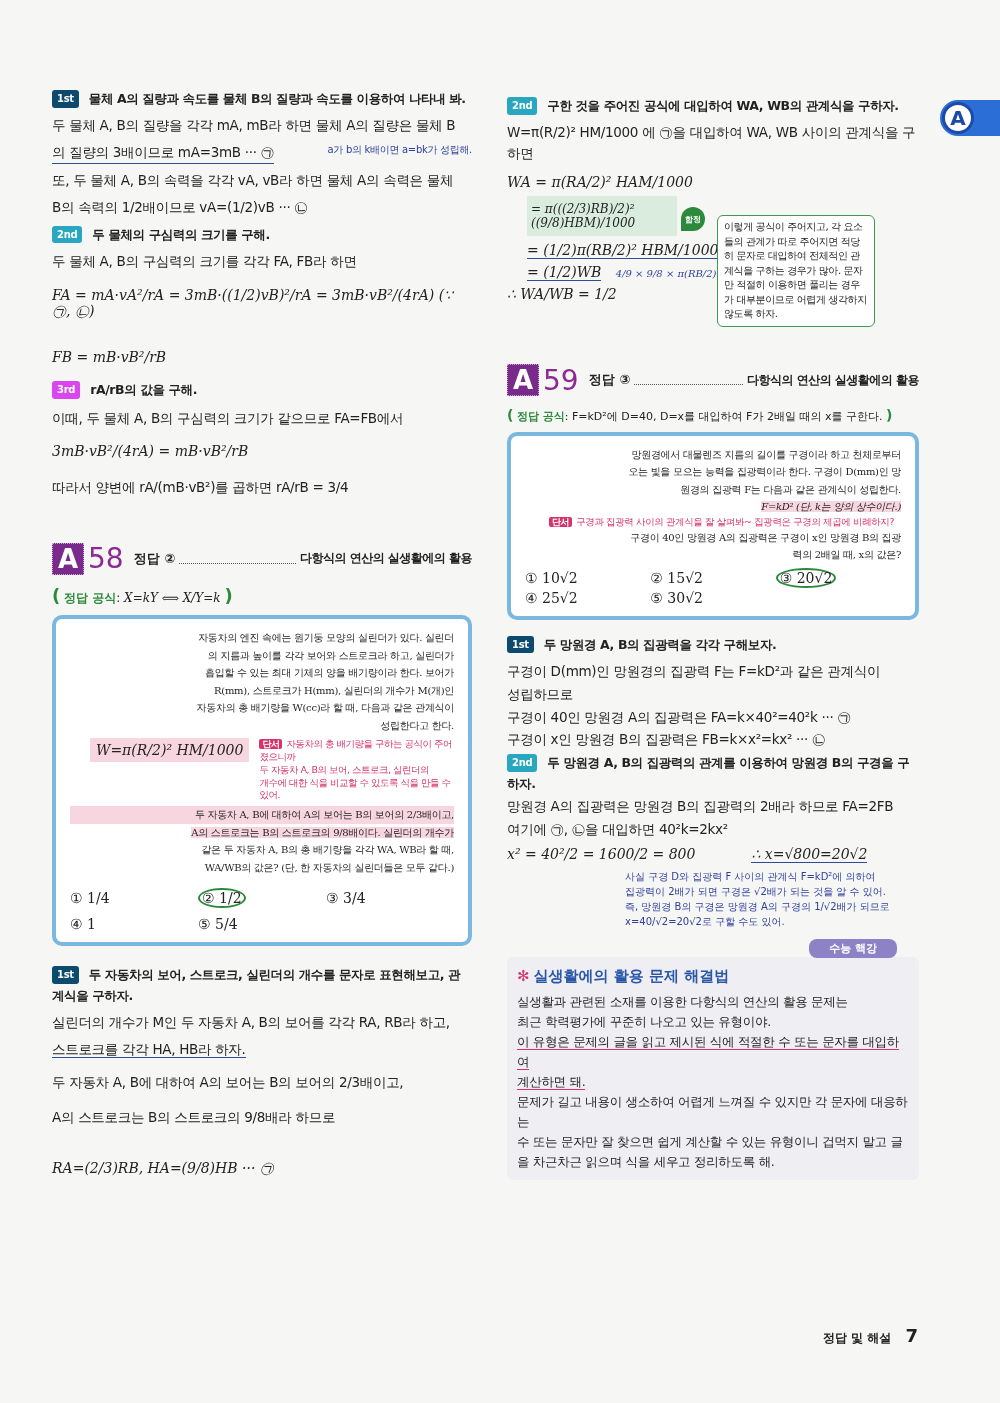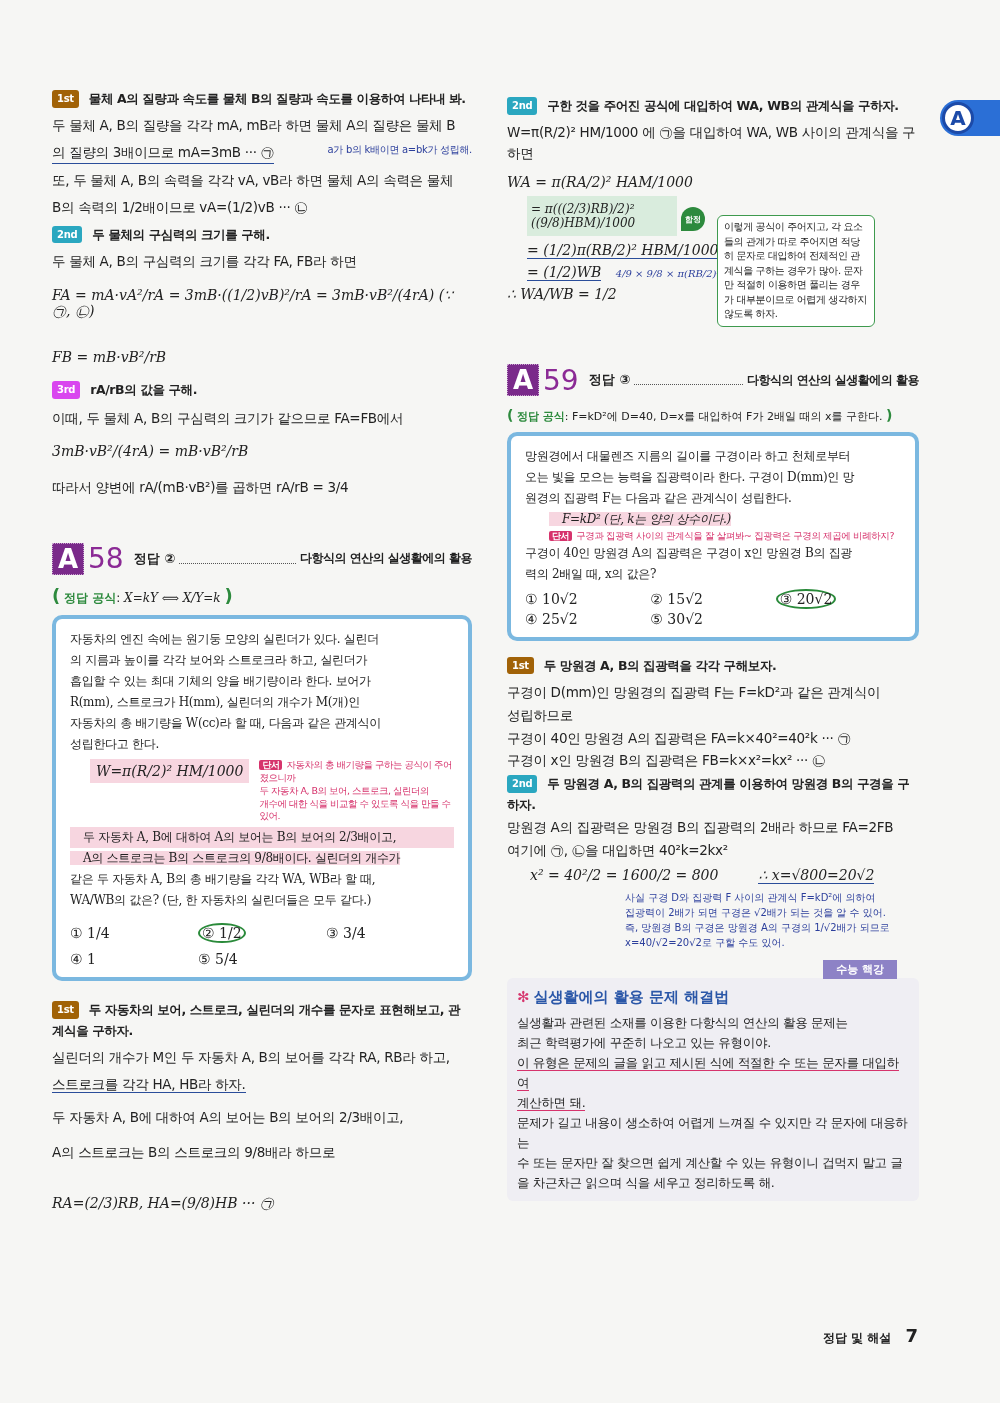--- a/index.html
+++ b/index.html
@@ -10,67 +10,67 @@
   }
   .col { position: absolute; top: 88px; }
   .col-left { left: 52px; width: 420px; }
   .col-right { left: 507px; width: 412px; }
   .line { font-size: 13.5px; line-height: 1.55; margin-bottom: 6px; letter-spacing: -0.3px; }
   .math { font-family: "DejaVu Serif", "Liberation Serif", serif; font-style: italic; }
   .step-badge {
     display: inline-block; font-size: 10px; font-weight: bold; color: #fff;
     padding: 1px 5px; border-radius: 3px; margin-right: 6px; vertical-align: 1px;
   }
-  .b1st { background: #a16207; }
+  .b1st { background: #0c4a6e; }
   .b2nd { background: #2aa7c0; }
   .b3rd { background: #d946ef; }
   .step-title { font-size: 12.5px; font-weight: bold; letter-spacing: -0.4px; }
   .uline-blue { border-bottom: 1.5px solid #2a4d9a; }
   .uline-red { border-bottom: 1.5px solid #d6336c; }
   .note-blue { color: #2c3f9c; font-size: 10px; }
-  .hl-pink { background: #f7d6e0; padding-left: 13px; }
+  .hl-pink { background: #f7d6e0; }
   .hl-green { background: #d9ecdd; }
   .eq { font-family: "DejaVu Serif", serif; font-size: 14px; margin: 6px 0 6px 0; }
   .ans-header { display: flex; align-items: center; margin: 18px 0 10px 0; }
   .ans-A {
     background: #7a2a8a; color: #fff; font-weight: bold; font-size: 26px;
     width: 32px; height: 32px; display: flex; align-items: center; justify-content: center;
     border: 1px dotted #c9a4d0;
   }
   .ans-num { color: #8b2a95; font-size: 28px; margin-left: 4px; margin-right: 10px; }
   .ans-label { font-size: 13px; font-weight: bold; }
   .ans-dots { flex: 1; border-bottom: 1.5px dotted #555; margin: 0 4px; height: 10px; }
   .ans-topic { font-size: 12px; font-weight: bold; letter-spacing: -0.5px; }
   .formula-tag { font-size: 12px; margin-bottom: 8px; }
   .formula-tag .lbl { color: #2d8a3d; font-weight: bold; }
   .bracket { color: #2d8a3d; font-weight: bold; font-size: 18px; }
   .problem-box {
     border: 4px solid #7bb8e0; border-radius: 10px; background: #fff;
     padding: 10px 14px; margin: 8px 0 14px 0;
   }
-  .problem-box .line { font-family: "DejaVu Serif", serif; font-size: 12px; line-height: 1.75; margin-bottom: 0; }
+  .problem-box .line { font-family: "DejaVu Serif", serif; font-size: 10px; line-height: 1.75; margin-bottom: 0; text-align: right; }
   .choices { display: grid; grid-template-columns: 1fr 1fr 1fr; row-gap: 10px; margin-top: 14px; font-family: "DejaVu Serif", serif; font-size: 14px; }
   .choice-correct { border: 2px solid #2a8a3a; border-radius: 50%; padding: 0 2px; }
   .hint-tag { background: #d6336c; color: #fff; font-size: 9px; padding: 0 3px; border-radius: 2px; margin-right: 4px; font-weight: bold; }
   .tip-bubble {
     position: absolute; left: 210px; top: 120px; width: 158px;
     border: 1.5px solid #3e9a4e; border-radius: 6px; background: #fff;
     font-size: 10px; line-height: 1.45; padding: 4px 6px; letter-spacing: -0.4px;
   }
   .tip-pin {
     position: absolute; left: 174px; top: 112px; width: 24px; height: 24px;
     background: #2d8a3d; color: #fff; border-radius: 50% 50% 50% 0; font-size: 8px;
     display: flex; align-items: center; justify-content: center; font-weight: bold;
   }
   .summary-box {
     background: #efeef3; border-radius: 6px; padding: 10px 10px 8px 10px; position: relative; margin-top: 28px;
   }
   .summary-badge {
     position: absolute; right: 22px; top: -18px; background: #8d82c6; color: #fff;
-    font-size: 11px; font-weight: bold; padding: 2px 13px; border-radius: 0;
+    font-size: 11px; font-weight: bold; padding: 2px 20px; border-radius: 8px;
   }
   .summary-title { color: #2b57a8; font-size: 15px; font-weight: bold; margin-bottom: 6px; }
   .summary-title .star { color: #d6336c; margin-right: 4px; }
   .summary-box .line { font-size: 12.5px; line-height: 1.6; margin-bottom: 0; }
   .section-tab {
     position: absolute; right: 0; top: 100px; width: 60px; height: 36px;
     background: #2b6fd6; border-radius: 18px 0 0 18px;
   }
   .section-tab-circle {
     position: absolute; left: 2px; top: 2px; width: 32px; height: 32px; border-radius: 50%;
@@ -227,21 +227,21 @@
   <div class="line" style="margin-bottom:2px;">구경이 D(mm)인 망원경의 집광력 F는 F=kD²과 같은 관계식이</div>
   <div class="line" style="margin-bottom:2px;">성립하므로</div>
   <div class="line" style="margin-bottom:2px;">구경이 40인 망원경 A의 집광력은 FA=k×40²=40²k ··· ㉠</div>
   <div class="line" style="margin-bottom:2px;">구경이 x인 망원경 B의 집광력은 FB=k×x²=kx² ··· ㉡</div>
   <div class="line" style="margin-bottom:2px;">
     <span class="step-badge b2nd">2nd</span>
     <span class="step-title">두 망원경 A, B의 집광력의 관계를 이용하여 망원경 B의 구경을 구하자.</span>
   </div>
   <div class="line" style="margin-bottom:2px;">망원경 A의 집광력은 망원경 B의 집광력의 2배라 하므로 FA=2FB</div>
   <div class="line" style="margin-bottom:2px;">여기에 ㉠, ㉡을 대입하면 40²k=2kx²</div>
-  <div class="eq math" style="display:flex;gap:40px;margin-left:23px;">
+  <div class="eq math" style="display:flex;gap:56px;">
     <span>x² = 40²/2 = 1600/2 = 800</span>
     <span class="uline-blue">∴ x=√800=20√2</span>
   </div>
   <div style="margin-left:118px;line-height:1.5;">
     <div class="note-blue">사실 구경 D와 집광력 F 사이의 관계식 F=kD²에 의하여</div>
     <div class="note-blue">집광력이 2배가 되면 구경은 √2배가 되는 것을 알 수 있어.</div>
     <div class="note-blue">즉, 망원경 B의 구경은 망원경 A의 구경의 1/√2배가 되므로</div>
     <div class="note-blue">x=40/√2=20√2로 구할 수도 있어.</div>
   </div>
 

